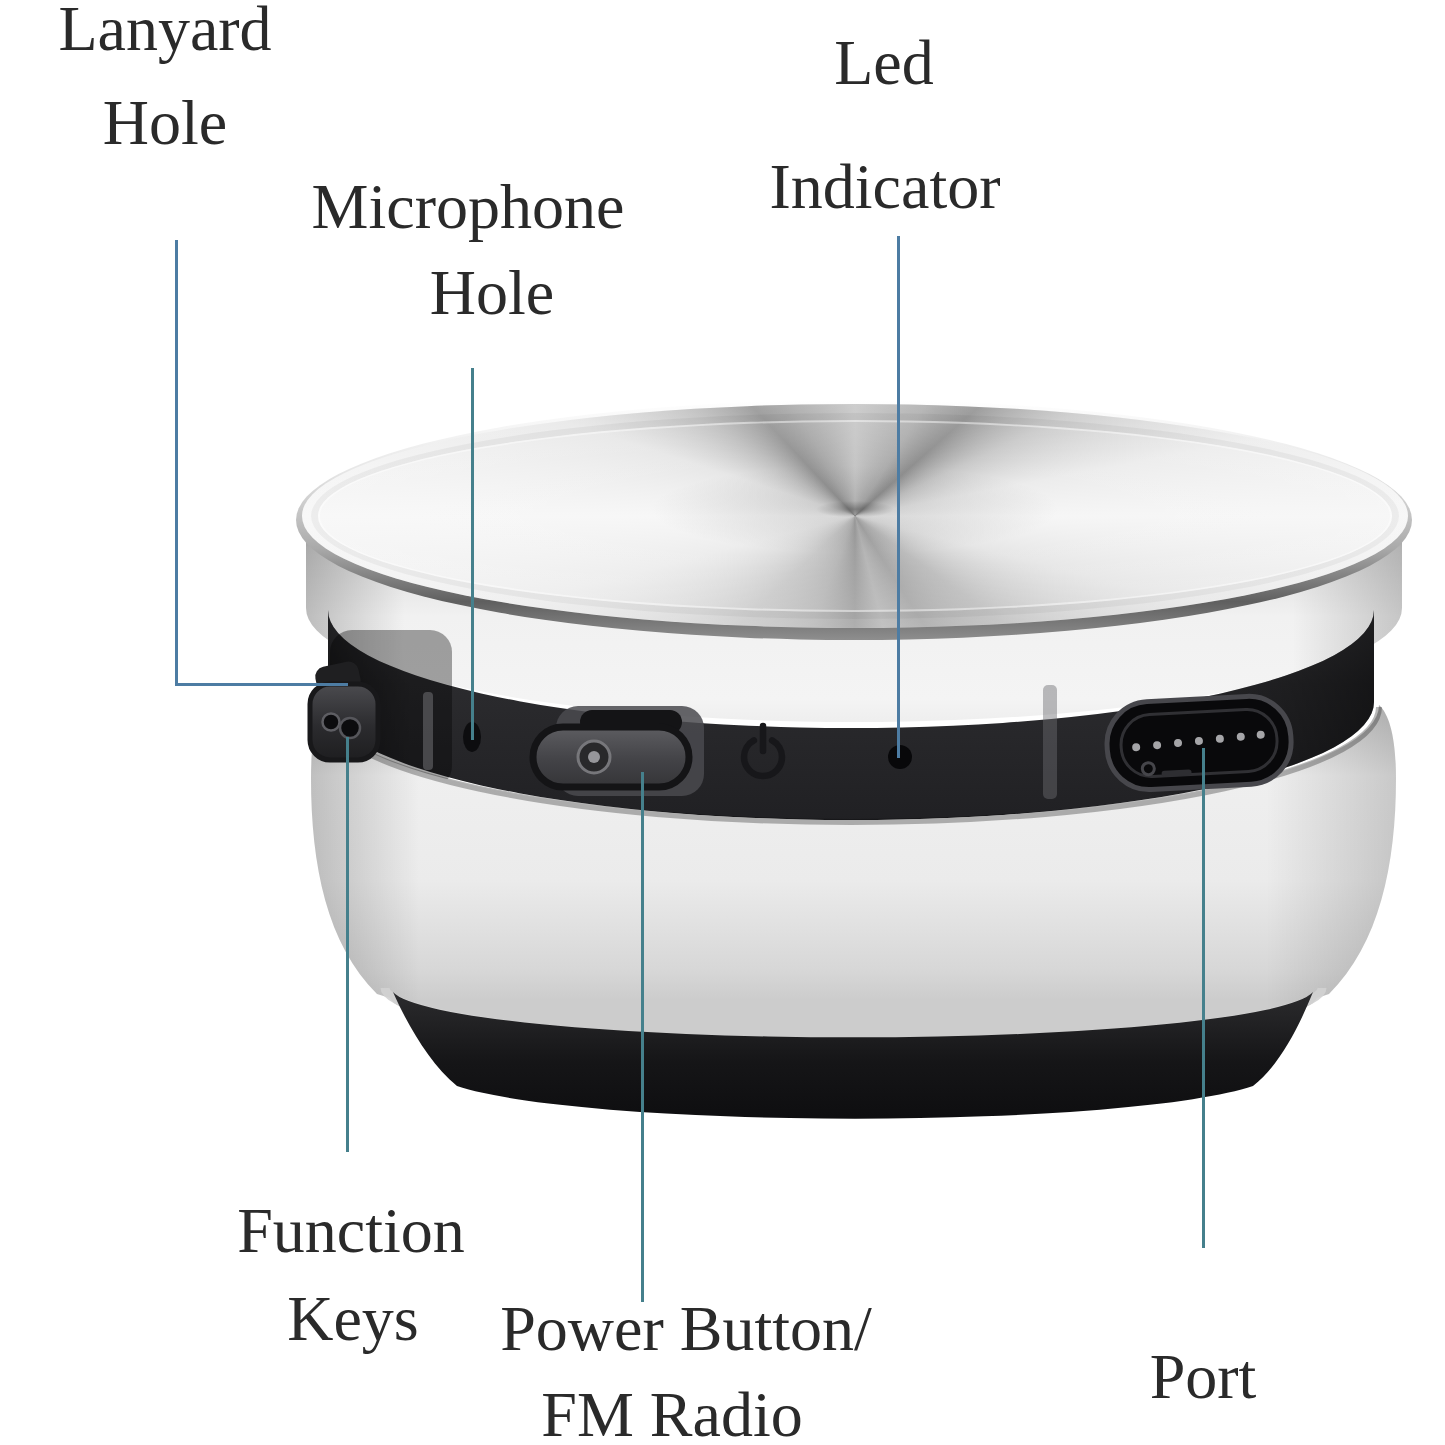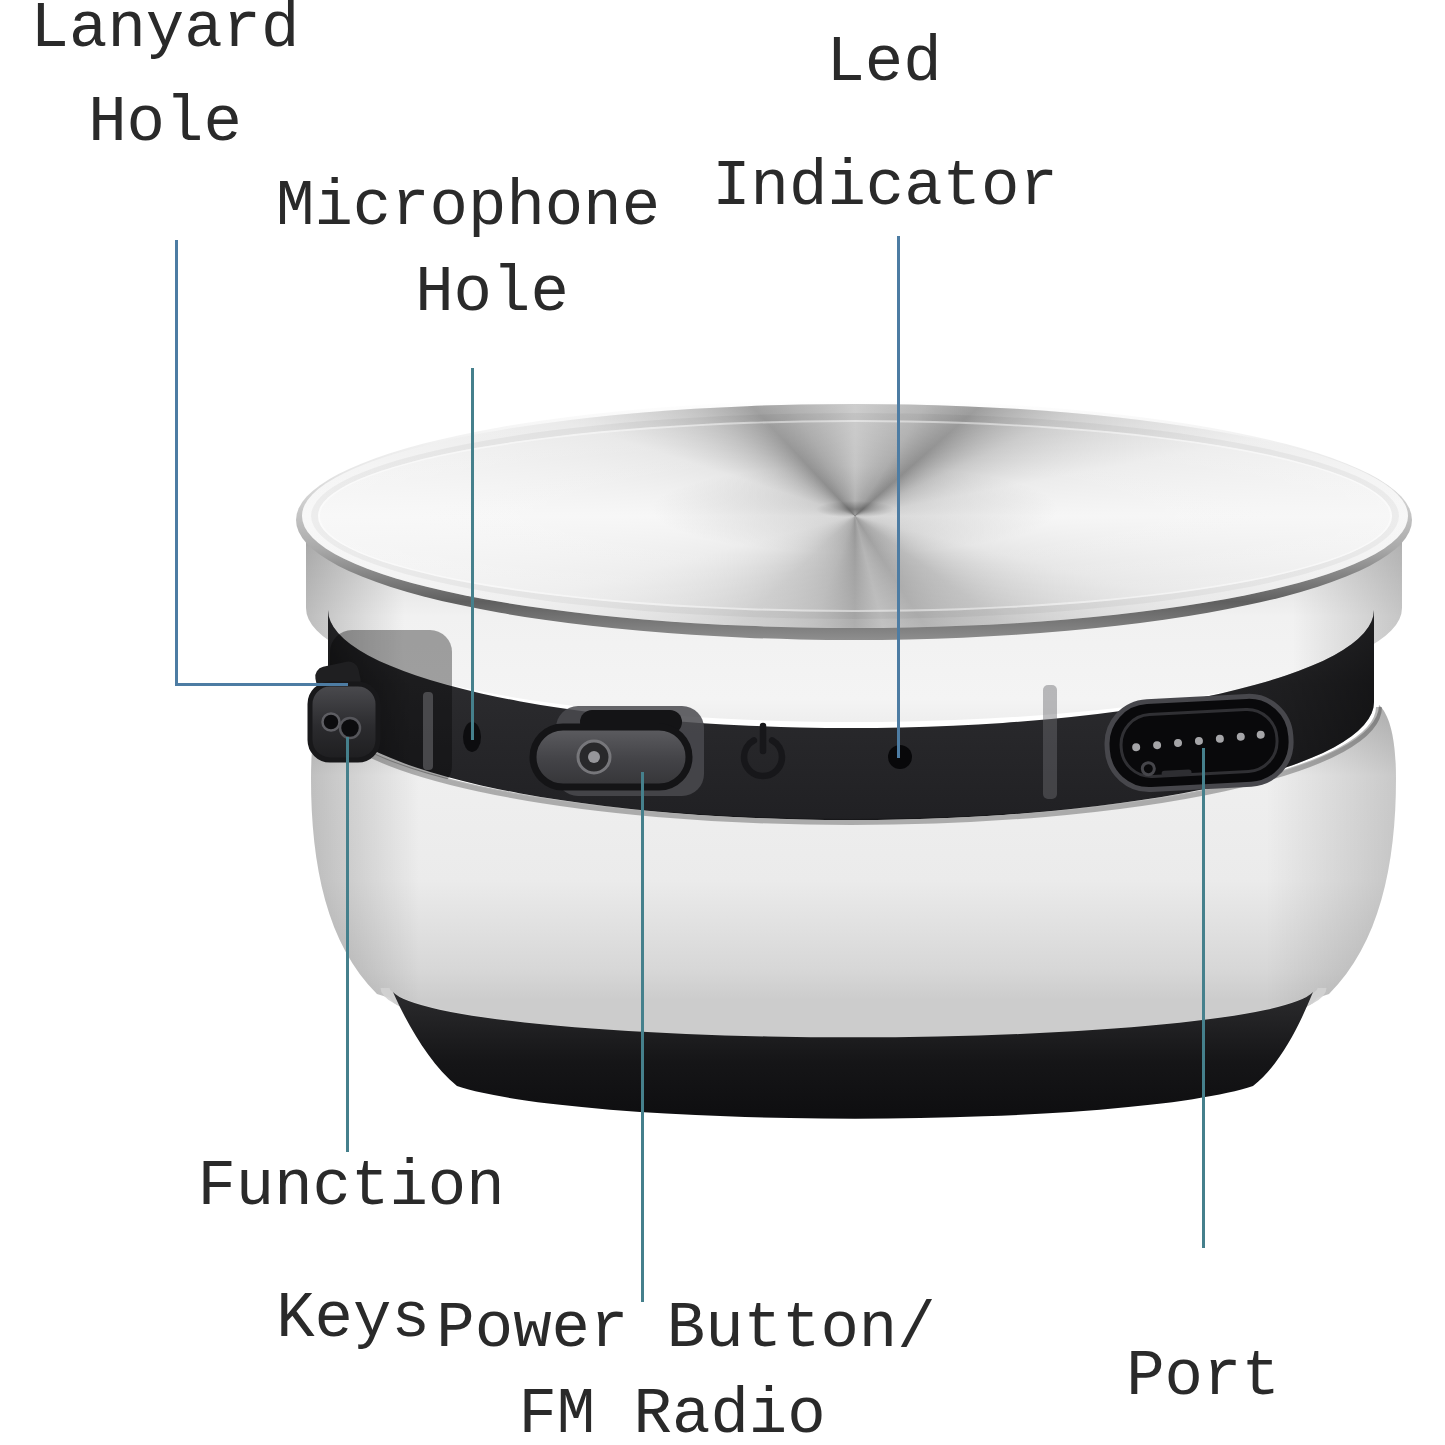--- a/index.html
+++ b/index.html
@@ -1,19 +1,19 @@
 <!DOCTYPE html>
 <html style="--background: #ffffff; --label-text: #2a2a2a; --leader-blue: #4d7ca3; --leader-teal: #45808c; --silver-light: #f2f2f2; --silver-mid: #d9d9d9; --band-dark: #28282b; --base-black: #131315;"><head>
 <meta charset="utf-8">
 <style>
   html,body{margin:0;padding:0;background:#fff;}
   #stage{
     position:relative;width:1445px;height:1445px;overflow:hidden;
     background:var(--background,#fff);
-    font-family:Liberation Mono, monospace;
+    font-family:Liberation Serif, serif;
   }
   
   .lbl{
     position:absolute;transform:translateX(-50%);
     font-size:64px;line-height:70px;color:var(--label-text,#2a2a2a);
     white-space:nowrap;letter-spacing:0px;
   }
   
   .leader{position:absolute;width:3px;}
   .leader.h{height:3px;}
@@ -185,21 +185,21 @@
 
   <div class="lbl" style="left:165px;top:-6px;">Lanyard</div>
   <div class="lbl" style="left:165px;top:88px;">Hole</div>
 
   <div class="lbl" style="left:468px;top:172px;">Microphone</div>
   <div class="lbl" style="left:492px;top:258px;">Hole</div>
 
   <div class="lbl" style="left:884px;top:28px;">Led</div>
   <div class="lbl" style="left:885px;top:152px;">Indicator</div>
 
-  <div class="lbl" style="left:351px;top:1152px;">Function</div>
+  <div class="lbl" style="left:351px;top:1196px;">Function</div>
   <div class="lbl" style="left:686px;top:1294px;">Power Button/</div>
 
   <div class="lbl" style="left:353px;top:1284px;">Keys</div>
   <div class="lbl" style="left:672px;top:1380px;">FM Radio</div>
 
   <div class="lbl" style="left:1203px;top:1342px;">Port</div>
 
 </div>
 
 </body></html>

